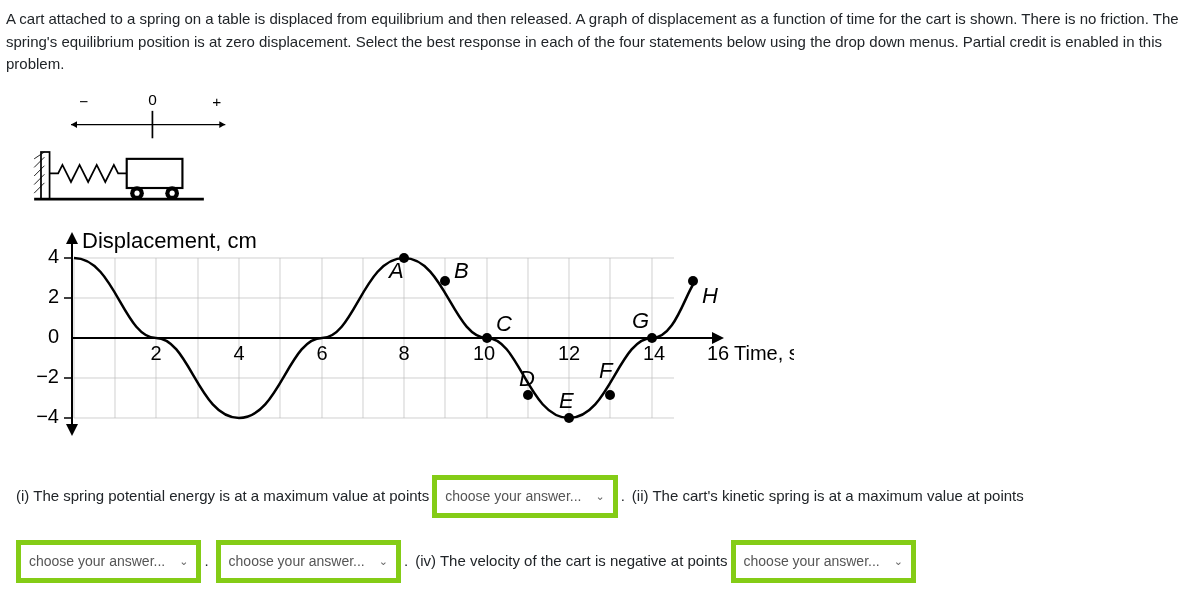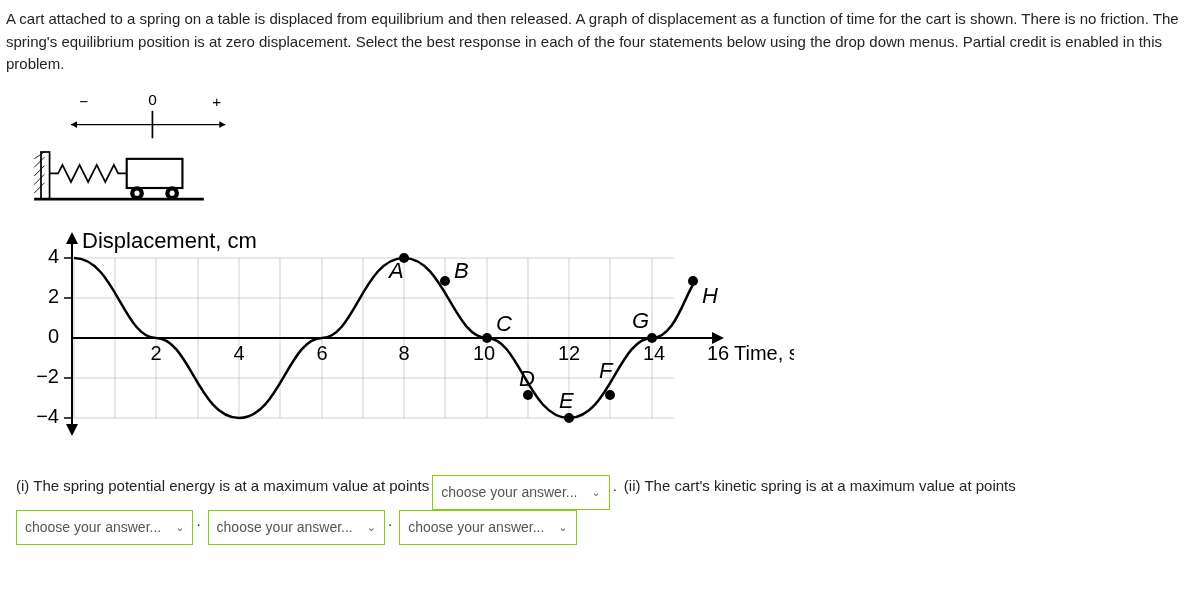--- a/index.html
+++ b/index.html
@@ -12,29 +12,29 @@
       line-height: 1.5;
     }
     .question-text { margin-bottom: 16px; }
     .diagram-area { margin-left: 10px; margin-bottom: 10px; }
     .cart-diagram { width: 230px; height: 120px; }
     .graph-area { margin-left: 8px; margin-bottom: 30px; }
     .graph { width: 780px; height: 210px; }
     .answers {
       display: flex;
       flex-wrap: wrap;
-      align-items: flex-start;
-      gap: 0 3px;
+      align-items: center;
+      gap: 22px 3px;
       margin-left: 10px;
     }
     .ans-text { white-space: nowrap; }
     .dropdown {
       display: inline-flex;
       align-items: center;
-      border: 1px solid #84cc16;
+      border: 5px solid #84cc16;
       background: #fff;
       padding: 6px 8px;
       font-size: 14px;
       color: #555;
       cursor: pointer;
       gap: 14px;
     }
     .chev { font-size: 11px; color: #666; }
     .period { margin-right: 4px; }
   </style>
@@ -176,17 +176,18 @@
     <span class="chev">⌄</span>
   </span>
   <span class="period">.</span>
 
   <span class="dropdown">
     <span>choose your answer...</span>
     <span class="chev">⌄</span>
   </span>
   <span class="period">.</span>
 
+  <span class="ans-text">(iv) The velocity of the cart is negative at points</span>
   <span class="dropdown">
     <span>choose your answer...</span>
     <span class="chev">⌄</span>
   </span>
 </div>
 
 </body></html>

